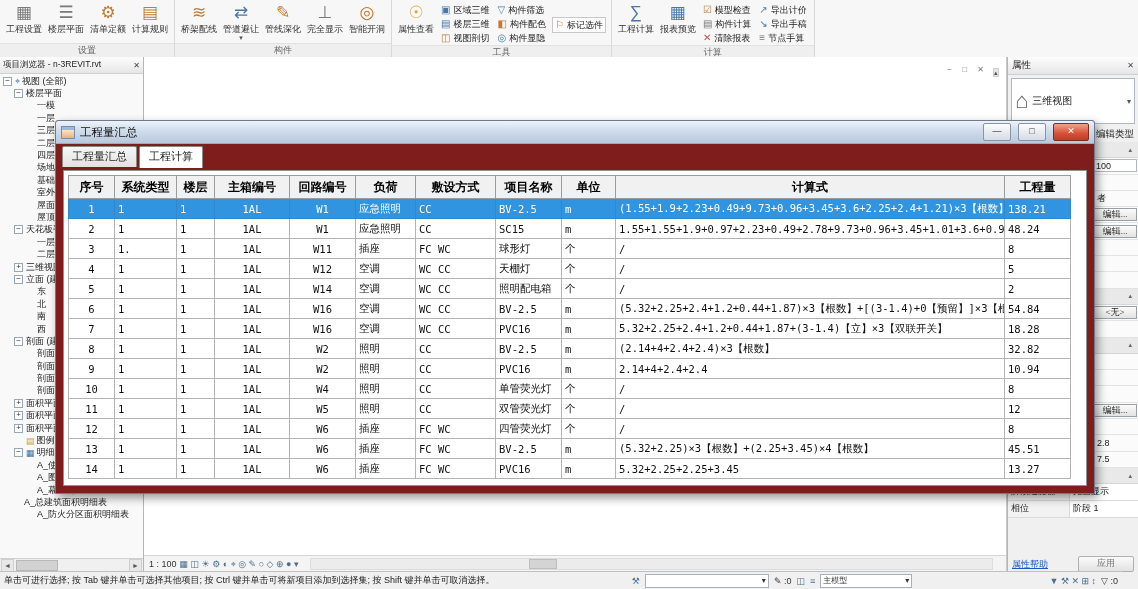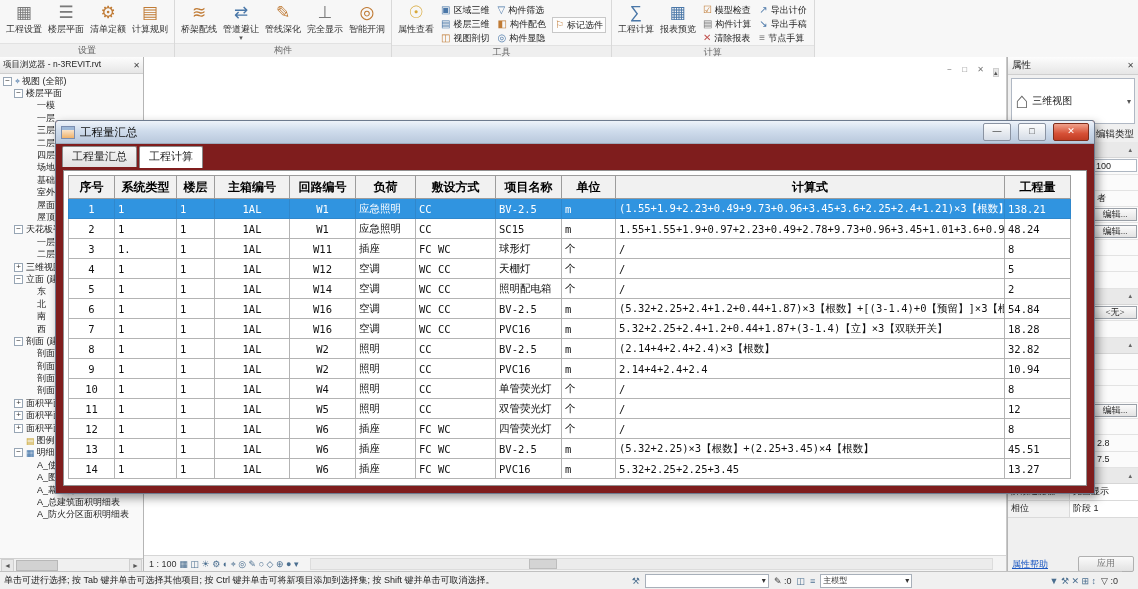--- a/index.html
+++ b/index.html
@@ -396,21 +396,21 @@
             <span class="tlabel">A_使用面积</span>
           </div>
           <div class="tree-row" style="padding-left: 25px;">
             <span class="expander-spacer"></span>
             <span class="tlabel">A_图纸</span>
           </div>
           <div class="tree-row" style="padding-left: 25px;">
             <span class="expander-spacer"></span>
             <span class="tlabel">A_幕墙明细表</span>
           </div>
-          <div class="tree-row" style="padding-left: 25px; align-items: center;">
+          <div class="tree-row" style="padding-left: 12px; align-items: center;">
             <span class="expander-spacer"></span>
             <span class="tlabel">A_总建筑面积明细表</span>
           </div>
           <div class="tree-row" style="padding-left: 25px; text-align: right;">
             <span class="expander-spacer"></span>
             <span class="tlabel">A_防火分区面积明细表</span>
           </div>
           <div class="tree-row" style="padding-left: 25px; margin-top: 40px;">
             <span class="expander-spacer"></span>
             <span class="tlabel">A_防火分区面积明细表 1</span>

